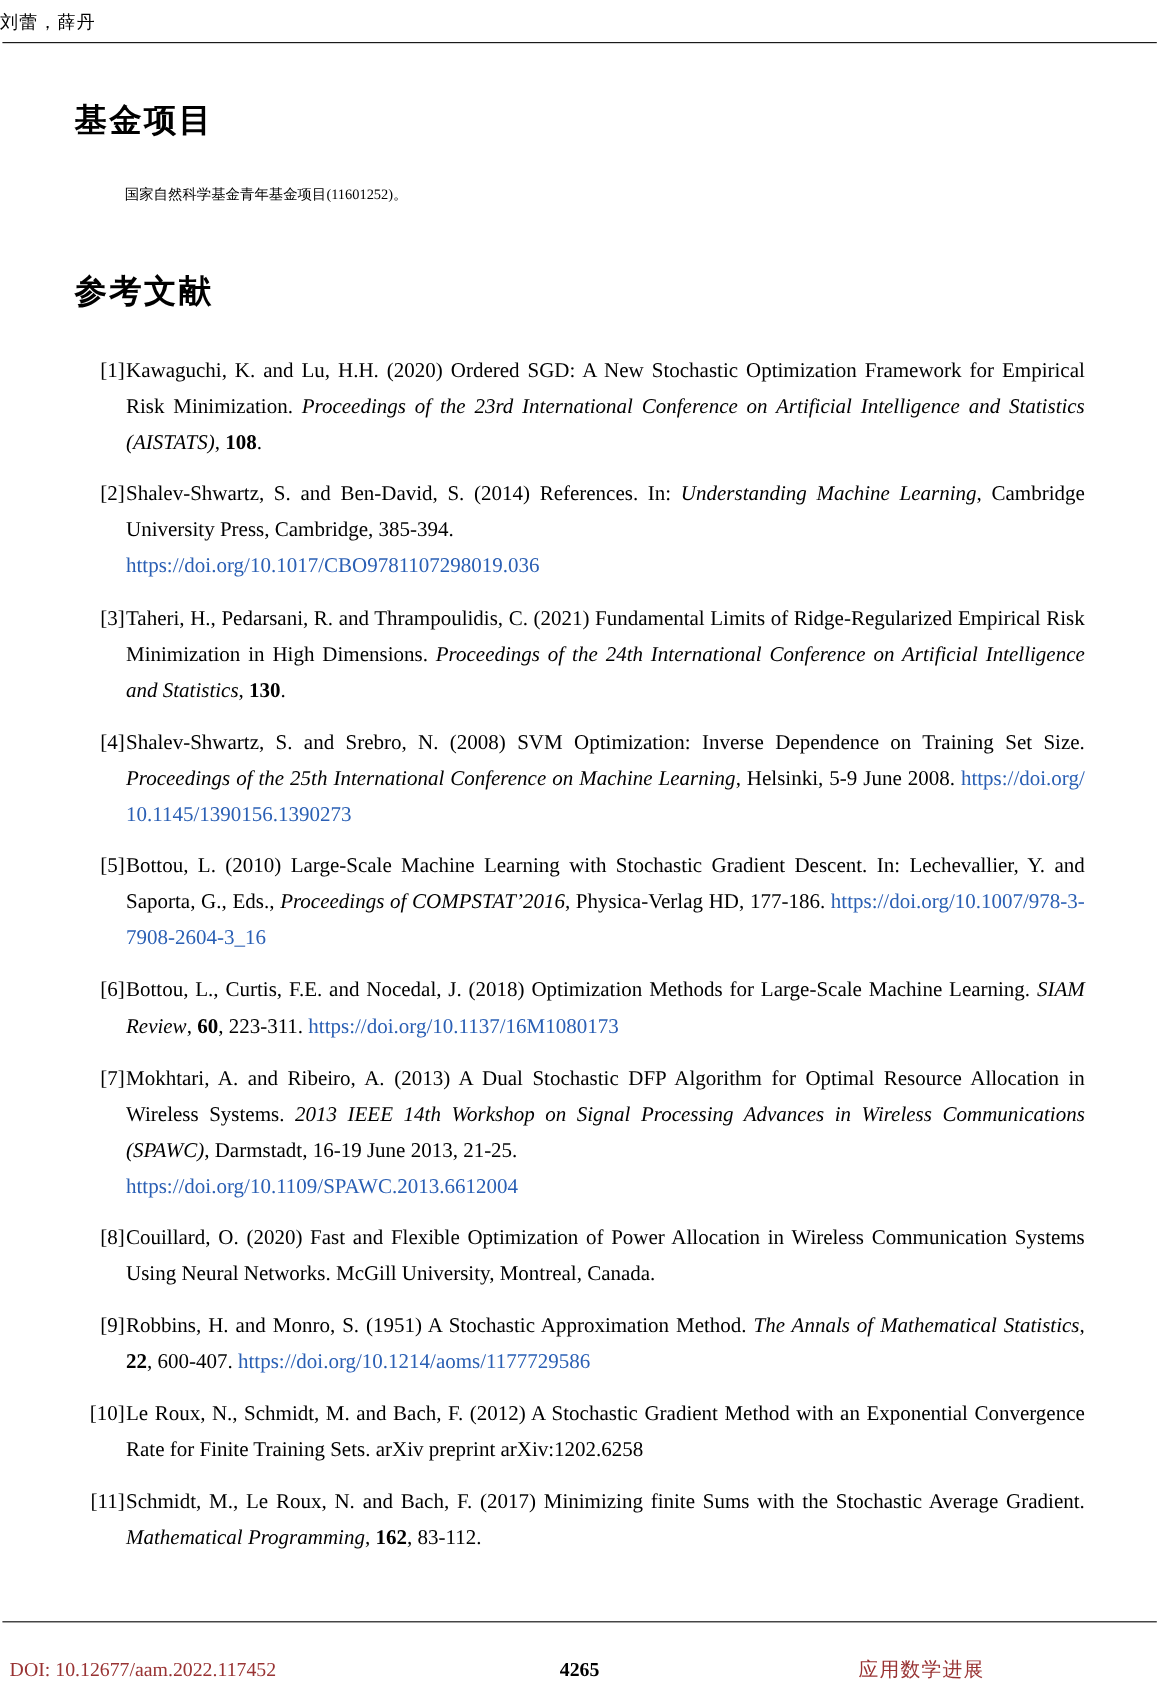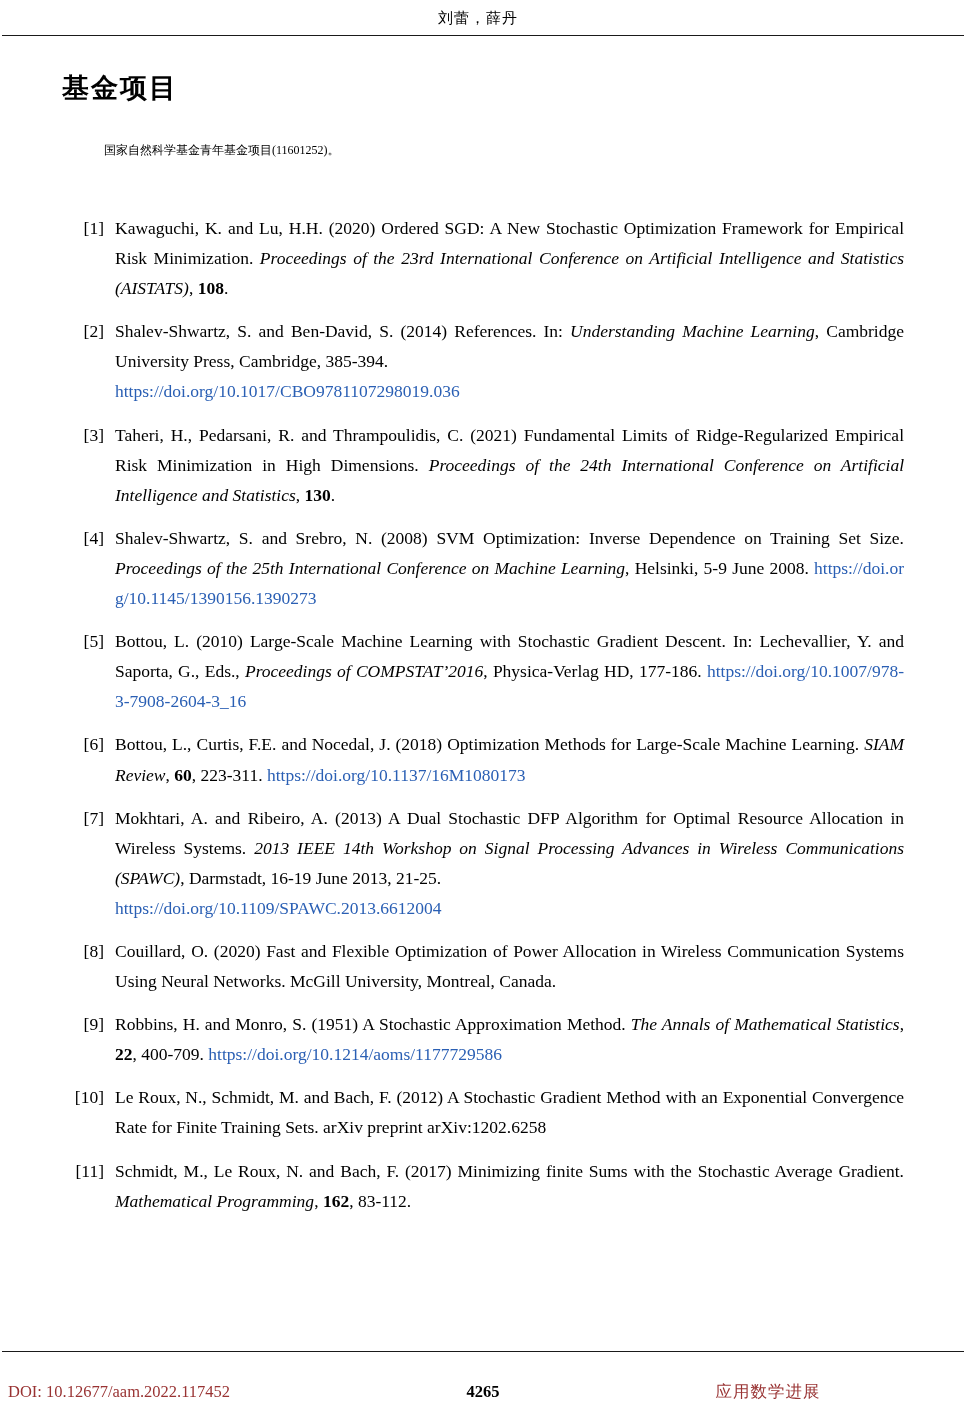--- a/index.html
+++ b/index.html
@@ -4,53 +4,54 @@
 <style>
   * { margin:0; padding:0; box-sizing:border-box; }
   html,body { background:#ffffff; }
   body {
     width:966px; height:1414px;
     position:relative; overflow:hidden;
     font-family:"Liberation Serif", serif;
     color:#000;
   }
   .page-header { position:absolute; top:0; left:0; right:0; }
-  .authors { text-align:center; padding:9px 10px 7px 0; font-size:15px; letter-spacing:1px; }
+  .authors { text-align:left; padding:9px 10px 7px 0; font-size:15px; letter-spacing:1px; }
   .rule { border-top:1.5px solid #1a1a1a; margin:0 2px; }
   .content { padding:44px 62px 0 62px; }
   h1.section {
     font-family:Liberation Serif, serif;
     font-size:27px; font-weight:bold; letter-spacing:2px;
-    margin-top:26px;
+    margin-top:38px;
   }
   .fund-body { font-size:12px; margin:36px 0 54px 42px; }
   .ref-list { margin-top:32px; }
   .ref { display:flex; margin-bottom:13px; font-size:17.5px; line-height:1.72; }
   .ref-label { width:42px; text-align:right; flex:none; }
-  .ref-body { margin-left:11px; flex:1; text-align:justify; }
+  .ref-body { margin-left:1px; flex:1; text-align:justify; }
   .seg-i { font-style:italic; }
   .seg-b { font-weight:bold; }
   a.doi-link { color:var(--link-color,#2a5fb4); text-decoration:none; word-break:break-all; }
   .page-footer { position:absolute; left:0; right:0; bottom:0; }
   .footer-row { display:flex; align-items:baseline; padding:7px 8px 11px 8px; font-size:16.5px;margin-top:22px; }
   .footer-doi { flex:1.2; color:var(--accent-color,#993333); }
   .footer-page { flex:0.6; text-align:center; color:#000;font-weight:bold; }
   .footer-journal { flex:1.2; text-align:center; color:var(--accent-color,#993333); letter-spacing:1px; }
 </style>
 </head>
 <body>
 
 <header class="page-header">
   <div class="authors">刘蕾，薛丹</div>
   <div class="rule"></div>
 </header>
 
 <main class="content">
   <h1 class="section">基金项目</h1>
   <p class="fund-body">国家自然科学基金青年基金项目(11601252)。</p>
+  <h1 class="section">参考文献</h1>
   <div class="ref-list">
       <div class="ref">
         <span class="ref-label">[1]</span>
         <div class="ref-body"><span class="seg-n">Kawaguchi, K. and Lu, H.H. (2020) Ordered SGD: A New Stochastic Optimization Framework for Empirical Risk Minimization. </span><span class="seg-i">Proceedings of the 23rd International Conference on Artificial Intelligence and Statistics (AISTATS)</span><span class="seg-n">, </span><span class="seg-b">108</span><span class="seg-n">.</span></div>
       </div>
       <div class="ref">
         <span class="ref-label">[2]</span>
         <div class="ref-body"><span class="seg-n">Shalev-Shwartz, S. and Ben-David, S. (2014) References. In: </span><span class="seg-i">Understanding Machine Learning</span><span class="seg-n">, Cambridge University Press, Cambridge, 385-394.</span><br><a href="#" class="doi-link">https://doi.org/10.1017/CBO9781107298019.036</a></div>
       </div>
       <div class="ref">
@@ -72,21 +73,21 @@
       <div class="ref">
         <span class="ref-label">[7]</span>
         <div class="ref-body"><span class="seg-n">Mokhtari, A. and Ribeiro, A. (2013) A Dual Stochastic DFP Algorithm for Optimal Resource Allocation in Wireless Systems. </span><span class="seg-i">2013 IEEE 14th Workshop on Signal Processing Advances in Wireless Communications (SPAWC)</span><span class="seg-n">, Darmstadt, 16-19 June 2013, 21-25.</span><br><a href="#" class="doi-link">https://doi.org/10.1109/SPAWC.2013.6612004</a></div>
       </div>
       <div class="ref">
         <span class="ref-label">[8]</span>
         <div class="ref-body"><span class="seg-n">Couillard, O. (2020) Fast and Flexible Optimization of Power Allocation in Wireless Communication Systems Using Neural Networks. McGill University, Montreal, Canada.</span></div>
       </div>
       <div class="ref">
         <span class="ref-label">[9]</span>
-        <div class="ref-body"><span class="seg-n">Robbins, H. and Monro, S. (1951) A Stochastic Approximation Method. </span><span class="seg-i">The Annals of Mathematical Statistics</span><span class="seg-n">, </span><span class="seg-b">22</span><span class="seg-n">, 400-709. </span><a href="#" class="doi-link">https://doi.org/10.1214/aoms/1177729586</a></div>
+        <div class="ref-body"><span class="seg-n">Robbins, H. and Monro, S. (1951) A Stochastic Approximation Method. </span><span class="seg-i">The Annals of Mathematical Statistics</span><span class="seg-n">, </span><span class="seg-b">22</span><span class="seg-n">, 600-407. </span><a href="#" class="doi-link">https://doi.org/10.1214/aoms/1177729586</a></div>
       </div>
       <div class="ref">
         <span class="ref-label">[10]</span>
         <div class="ref-body"><span class="seg-n">Le Roux, N., Schmidt, M. and Bach, F. (2012) A Stochastic Gradient Method with an Exponential Convergence Rate for Finite Training Sets. arXiv preprint arXiv:1202.6258</span></div>
       </div>
       <div class="ref">
         <span class="ref-label">[11]</span>
         <div class="ref-body"><span class="seg-n">Schmidt, M., Le Roux, N. and Bach, F. (2017) Minimizing finite Sums with the Stochastic Average Gradient. </span><span class="seg-i">Mathematical Programming</span><span class="seg-n">, </span><span class="seg-b">162</span><span class="seg-n">, 83-112.</span><br></div>
       </div>
     </div>

